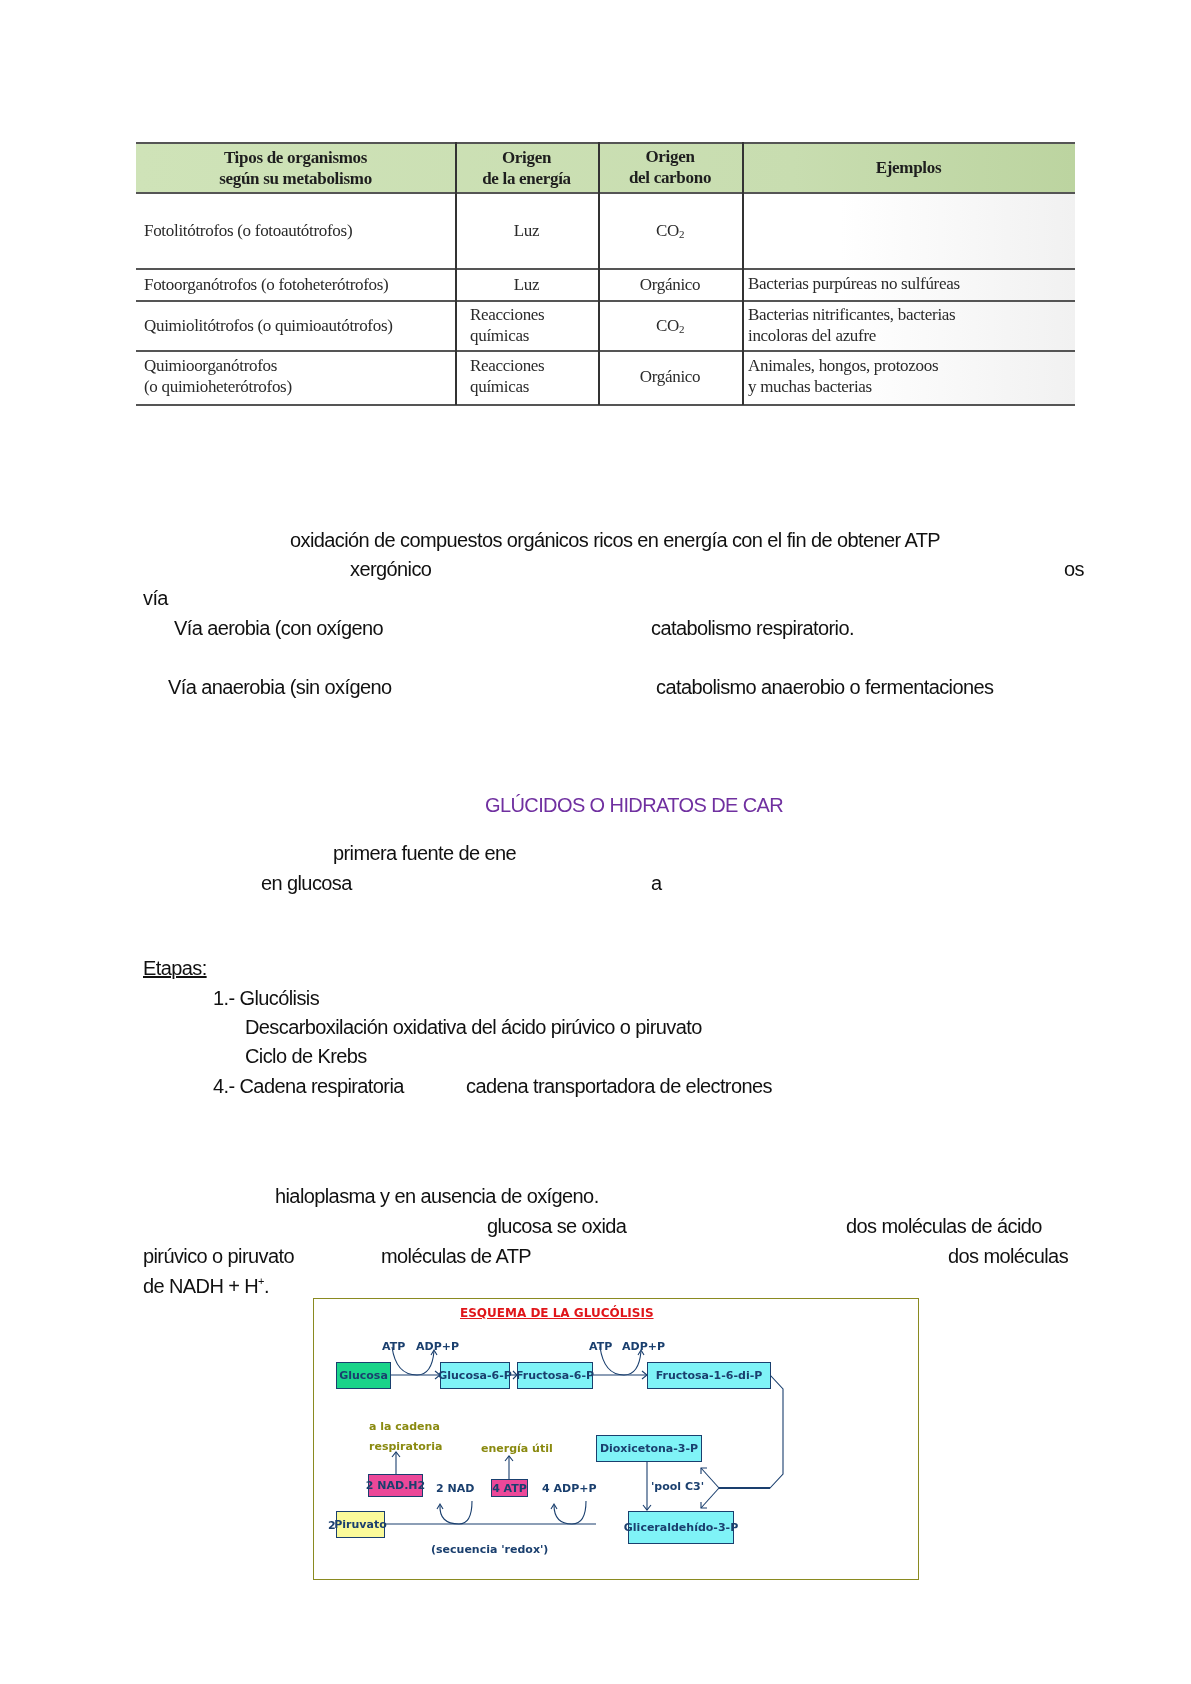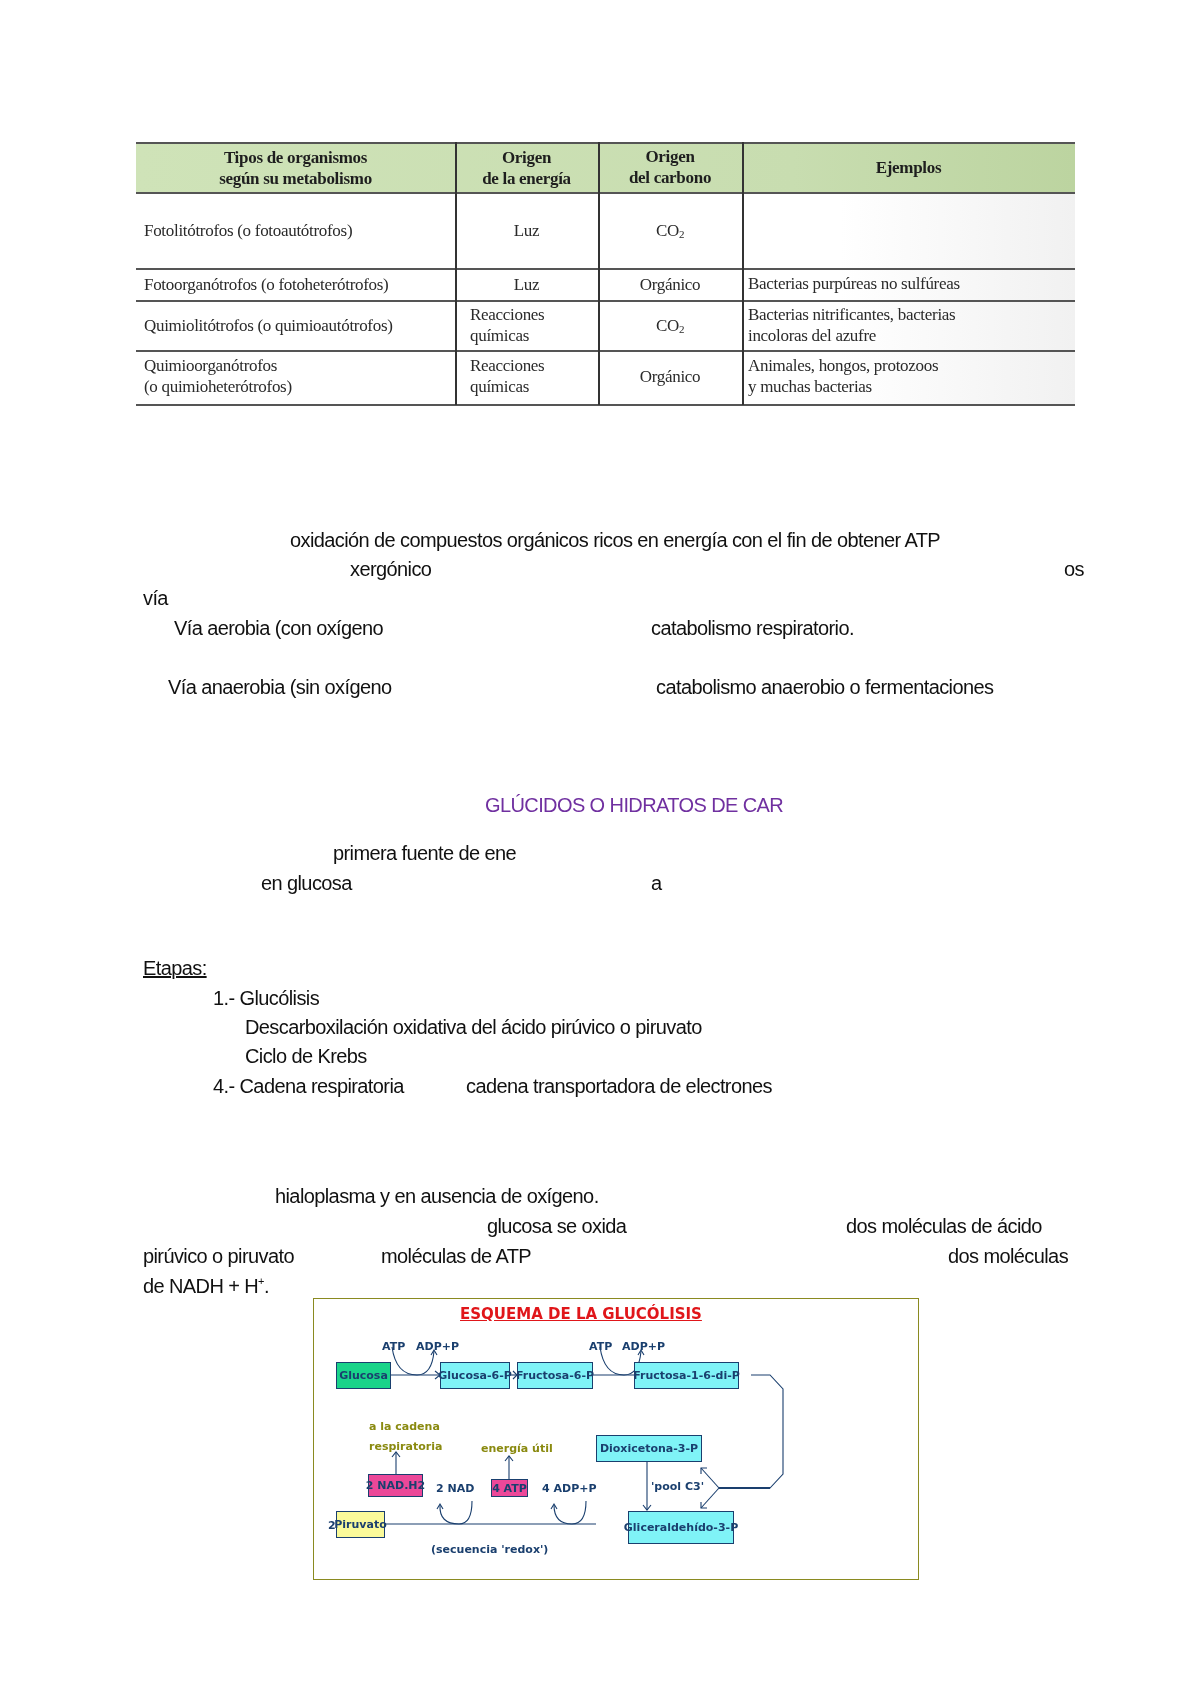--- a/index.html
+++ b/index.html
@@ -22,21 +22,21 @@
   .cell { position: absolute; font-size: 17px; line-height: 21px; letter-spacing: -0.3px; }
   .cell.c { text-align: center; }
   .cell.h { font-weight: bold; font-size: 17px; text-align: center; color: #1e1e1e; }
   sub { font-size: 11px; vertical-align: -2px; }
 
   
   .diagram { position: absolute; left: 313px; top: 1298px; width: 606px; height: 282px;
              border: 1.5px solid #8a8a20; background: #ffffff; box-sizing: border-box; }
   .dg-text { position: absolute; font-family: "DejaVu Sans", sans-serif; font-weight: bold;
              color: #1a3f6e; font-size: 11px; white-space: nowrap; line-height: 1; }
-  .dg-title { color: #e0161a; text-decoration: underline; font-size: 15px; }
+  .dg-title { color: #e0161a; text-decoration: underline; font-size: 12px; }
   .dg-olive { color: #8a8a10; }
   .node { position: absolute; box-sizing: border-box; border: 1.2px solid #1a3f6e;
           background: #7ff3f7; display: flex; align-items: center; justify-content: center;
           font-family: "DejaVu Sans", sans-serif; font-weight: bold; font-size: 11px; color: #1a3f6e; white-space: nowrap; }
   .node.green { background: #19d48a; }
   .node.yellow { background: #fafa9a; }
   .node.white { background: #ec4899; }
   .diagram svg { position: absolute; left: 0; top: 0; }
 </style>
 </head>
@@ -203,21 +203,21 @@
   <div class="dg-text dg-title" style="left:146px; top:8px;">ESQUEMA DE LA GLUCÓLISIS</div>
 
   <div class="dg-text" style="left:68px; top:42px;">ATP</div>
   <div class="dg-text" style="left:102px; top:42px;">ADP+P</div>
   <div class="dg-text" style="left:275px; top:42px;">ATP</div>
   <div class="dg-text" style="left:308px; top:42px;">ADP+P</div>
 
   <div class="node green" style="left:22px; top:63px; width:55px; height:27px;">Glucosa</div>
   <div class="node" style="left:126px; top:63px; width:70px; height:27px;">Glucosa-6-P</div>
   <div class="node" style="left:203px; top:63px; width:76px; height:27px;">Fructosa-6-P</div>
-  <div class="node" style="left:320px; top:63px; width:105px; height:27px;">Fructosa-1-6-di-P</div>
+  <div class="node" style="left:333px; top:63px; width:124px; height:27px;">Fructosa-1-6-di-P</div>
 
   <div class="dg-text dg-olive" style="left:55px; top:122px;">a la cadena</div>
   <div class="dg-text dg-olive" style="left:55px; top:142px;">respiratoria</div>
   <div class="dg-text dg-olive" style="left:167px; top:144px;">energía útil</div>
 
   <div class="node" style="left:282px; top:136px; width:106px; height:27px;">Dioxicetona-3-P</div>
   <div class="dg-text" style="left:337px; top:182px;">'pool C3'</div>
 
   <div class="node white" style="left:54px; top:175px; width:55px; height:23px;">
     <span>2 NAD.H</span>

